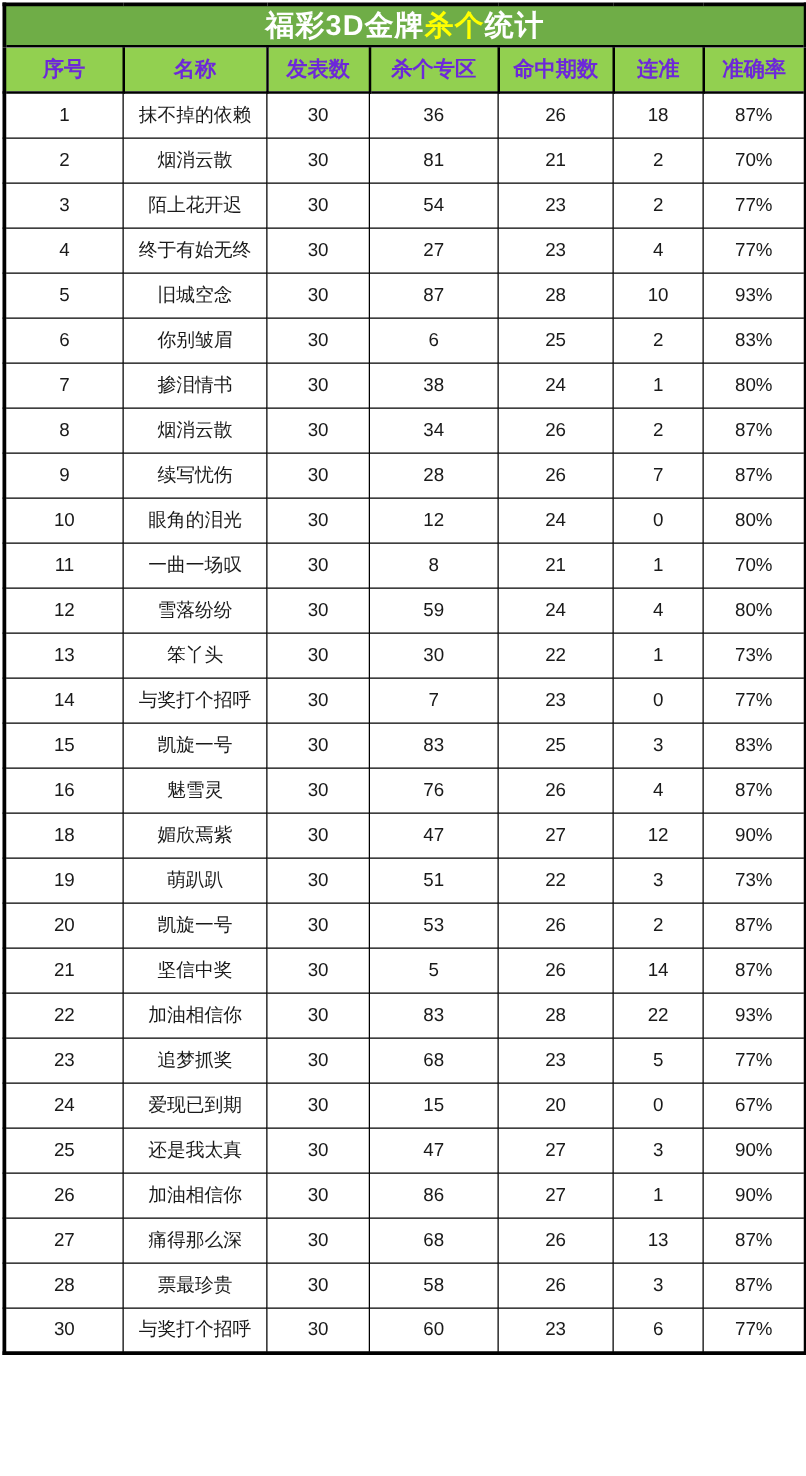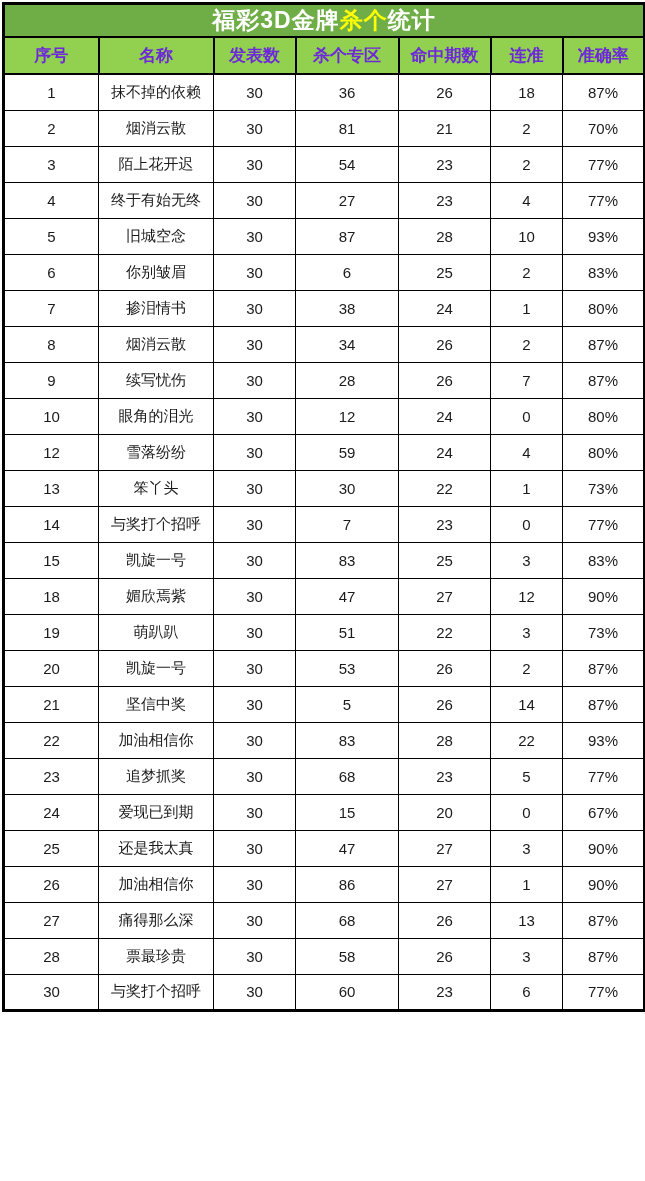--- a/index.html
+++ b/index.html
@@ -174,20 +174,29 @@
   <tr>
     <td>10</td>
     <td>眼角的泪光</td>
     <td>30</td>
     <td>12</td>
     <td>24</td>
     <td>0</td>
     <td>80%</td>
   </tr>
 
+  <tr>
+    <td>11</td>
+    <td>一曲一场叹</td>
+    <td>30</td>
+    <td>8</td>
+    <td>21</td>
+    <td>1</td>
+    <td>70%</td>
+  </tr>
 
   <tr>
     <td>12</td>
     <td>雪落纷纷</td>
     <td>30</td>
     <td>59</td>
     <td>24</td>
     <td>4</td>
     <td>80%</td>
   </tr>
@@ -215,20 +224,29 @@
   <tr>
     <td>15</td>
     <td>凯旋一号</td>
     <td>30</td>
     <td>83</td>
     <td>25</td>
     <td>3</td>
     <td>83%</td>
   </tr>
 
+  <tr>
+    <td>16</td>
+    <td>魅雪灵</td>
+    <td>30</td>
+    <td>76</td>
+    <td>26</td>
+    <td>4</td>
+    <td>87%</td>
+  </tr>
 
 
   <tr>
     <td>18</td>
     <td>媚欣焉紫</td>
     <td>30</td>
     <td>47</td>
     <td>27</td>
     <td>12</td>
     <td>90%</td>

